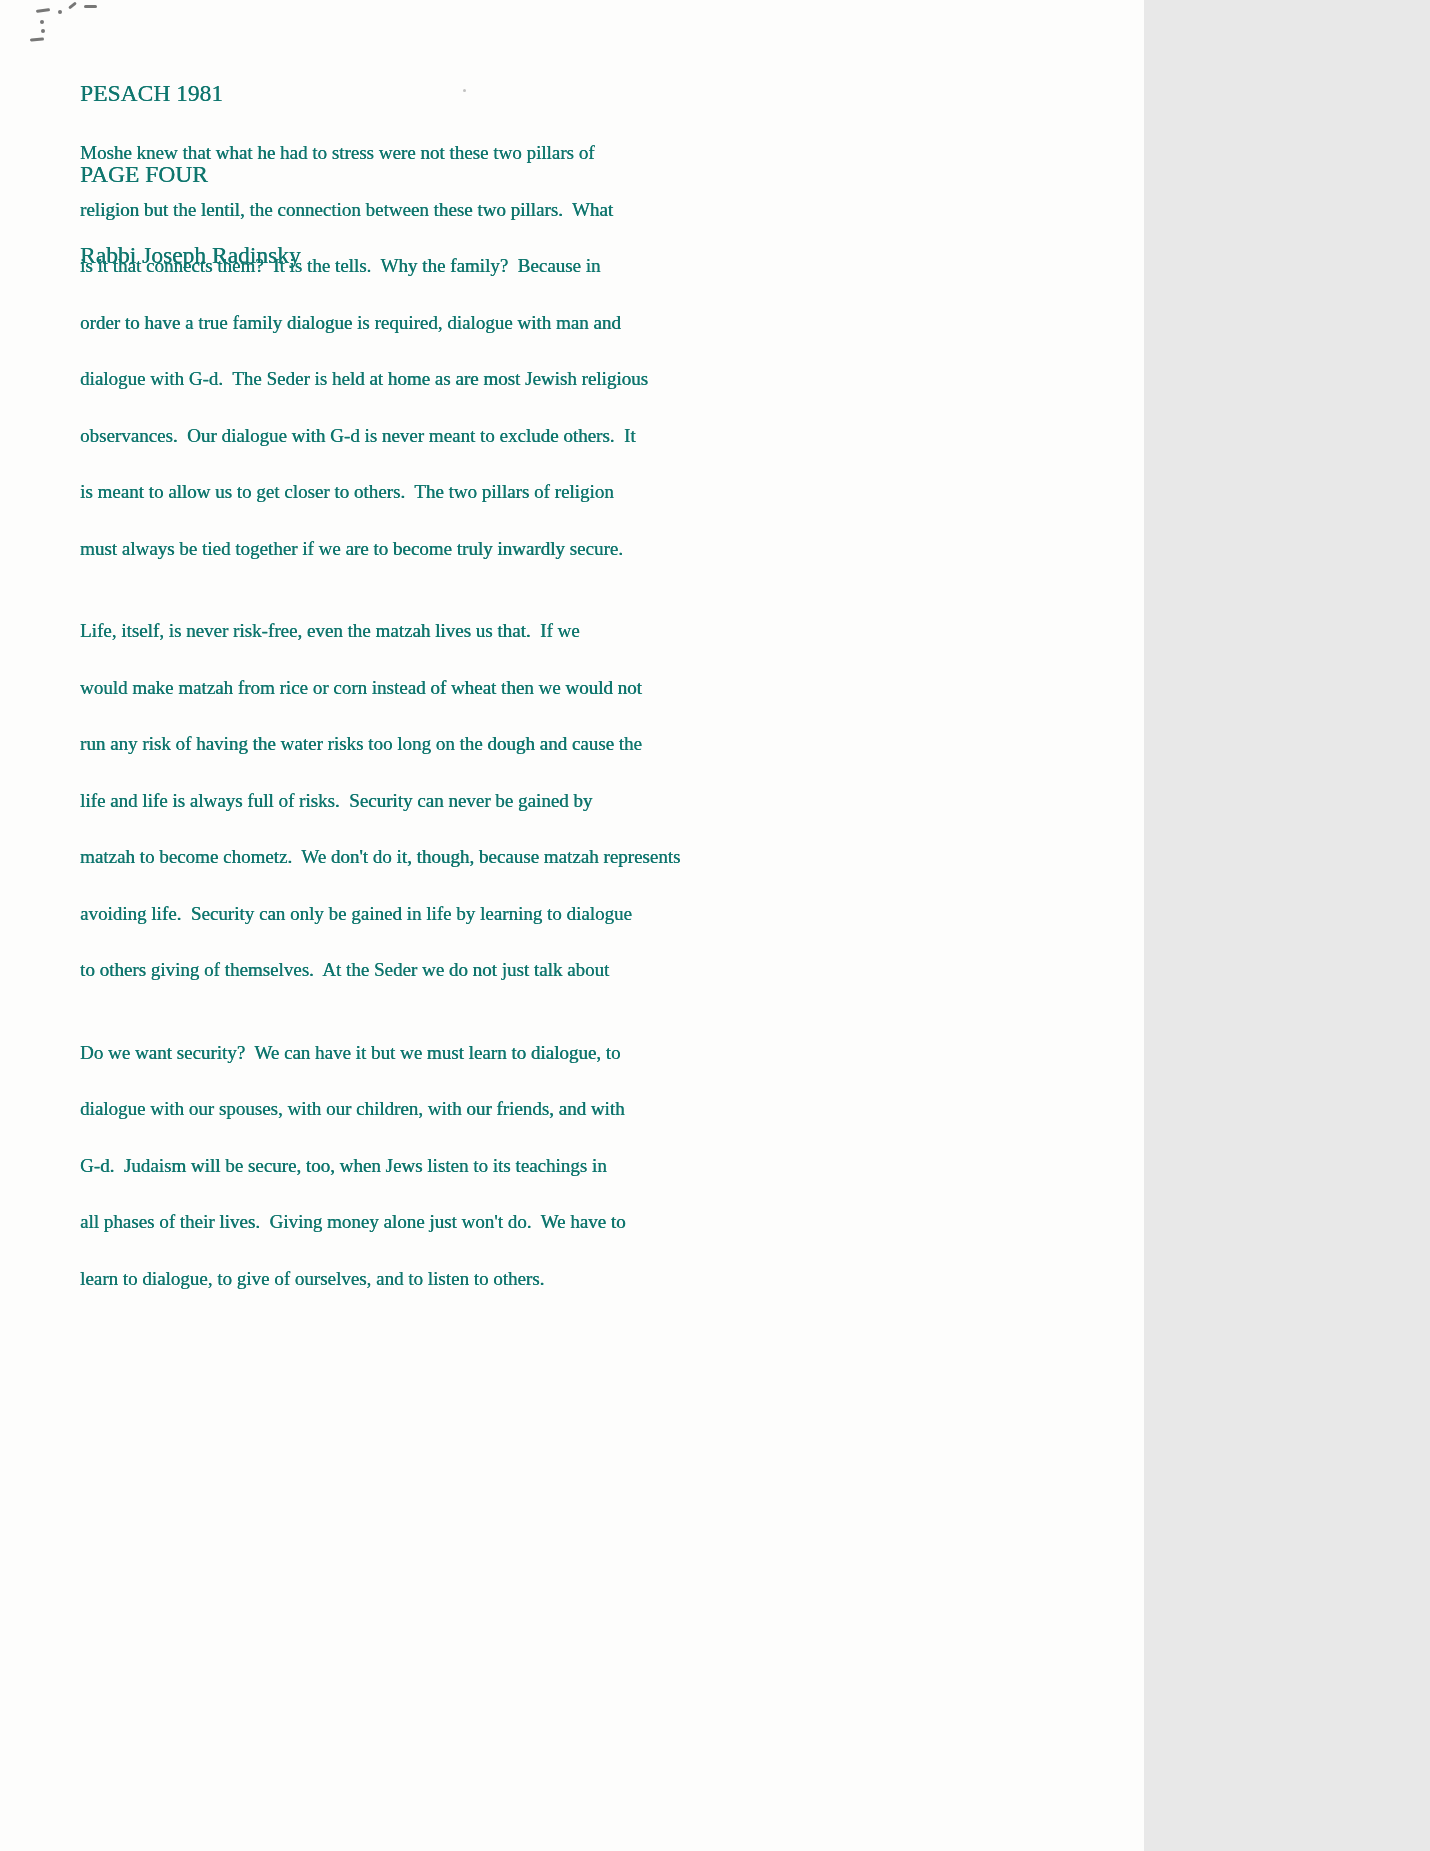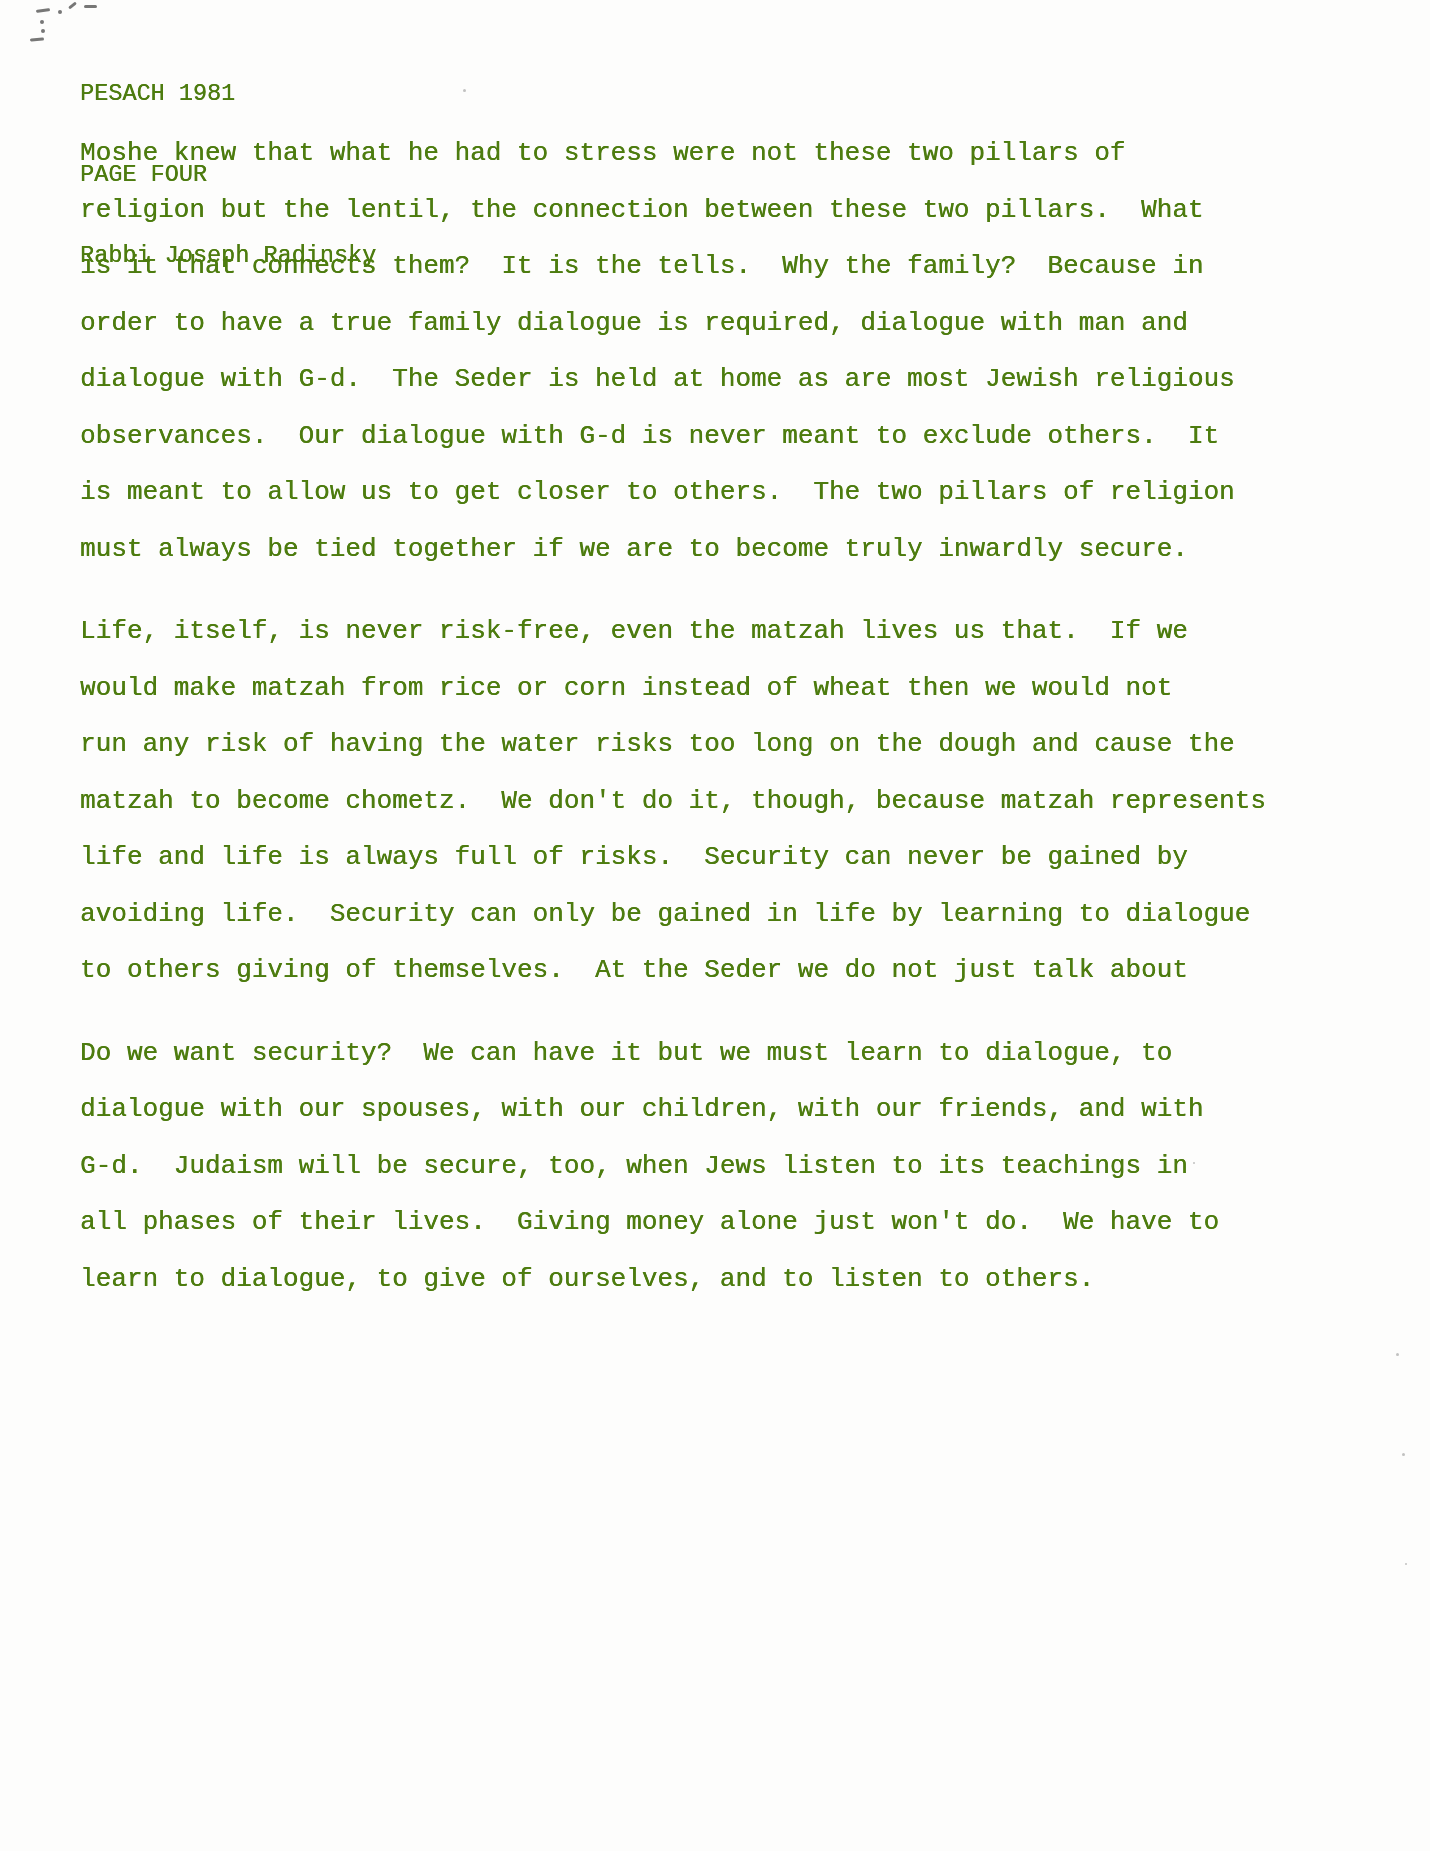--- a/index.html
+++ b/index.html
@@ -1,41 +1,41 @@
 <!DOCTYPE html>
 <html><head>
 <meta charset="utf-8">
 <style>
   * { margin: 0; padding: 0; box-sizing: border-box; }
   html, body { background: #e8e8e8; }
   .page {
     position: relative;
-    width: 1430px;
+    width: 1144px;
     height: 1851px;
     background: #fdfdfc;
     overflow: hidden;
-    font-family: Liberation Mono, monospace;
-    color: #4d7c0f;
+    font-family: Liberation Serif, serif;
+    color: #0f766e;
   }
   
   .ink { text-shadow: 0.35px 0 0 currentColor; }
 
   .doc-header {
     position: absolute;
     left: 80px;
     top: 26px;
     font-size: 23.5px;
     line-height: 27px;
     white-space: pre;
   }
   .doc-body {
     position: absolute;
     left: 80px;
     top: 125px;
-    font-size: 26px;
+    font-size: 19px;
     line-height: 56.5px;
   }
   .paragraph + .paragraph { margin-top: 26px; }
   .line { white-space: pre; }
 
   
   .mark { position: absolute; background: #4a4a4a; opacity: 0.75; }
   .mark.dash { height: 3px; border-radius: 2px; }
   .mark.dot { width: 4px; height: 4px; border-radius: 50%; }
   .speck { position: absolute; background: #777; opacity: 0.45; border-radius: 50%; }
@@ -73,22 +73,22 @@
         <div class="line">order to have a true family dialogue is required, dialogue with man and</div>
         <div class="line">dialogue with G-d.  The Seder is held at home as are most Jewish religious</div>
         <div class="line">observances.  Our dialogue with G-d is never meant to exclude others.  It</div>
         <div class="line">is meant to allow us to get closer to others.  The two pillars of religion</div>
         <div class="line">must always be tied together if we are to become truly inwardly secure.</div>
       </div>
       <div class="paragraph">
         <div class="line">Life, itself, is never risk-free, even the matzah lives us that.  If we</div>
         <div class="line">would make matzah from rice or corn instead of wheat then we would not</div>
         <div class="line">run any risk of having the water risks too long on the dough and cause the</div>
+        <div class="line">life and life is always full of risks.  Security can never be gained by</div>
         <div class="line">matzah to become chometz.  We don't do it, though, because matzah represents</div>
-        <div class="line">life and life is always full of risks.  Security can never be gained by</div>
         <div class="line">avoiding life.  Security can only be gained in life by learning to dialogue</div>
         <div class="line">to others giving of themselves.  At the Seder we do not just talk about</div>
       </div>
       <div class="paragraph">
         <div class="line">Do we want security?  We can have it but we must learn to dialogue, to</div>
         <div class="line">dialogue with our spouses, with our children, with our friends, and with</div>
         <div class="line">G-d.  Judaism will be secure, too, when Jews listen to its teachings in</div>
         <div class="line">all phases of their lives.  Giving money alone just won't do.  We have to</div>
         <div class="line">learn to dialogue, to give of ourselves, and to listen to others.</div>
       </div>

